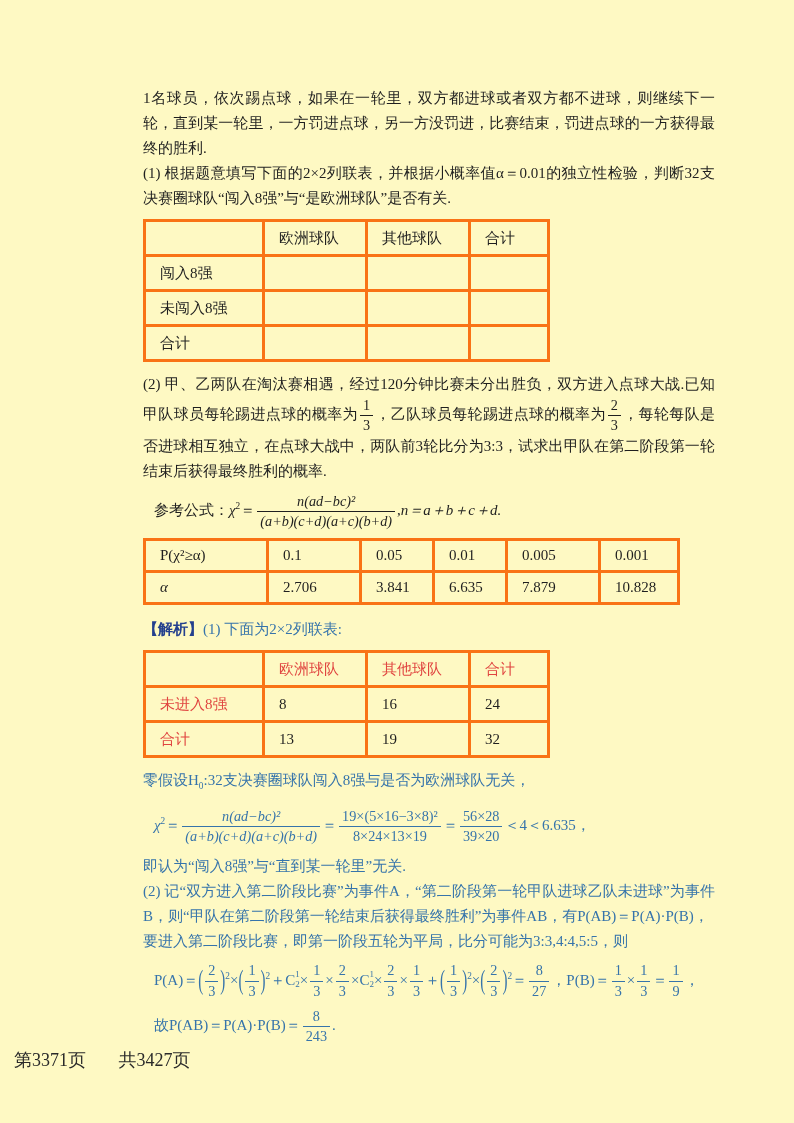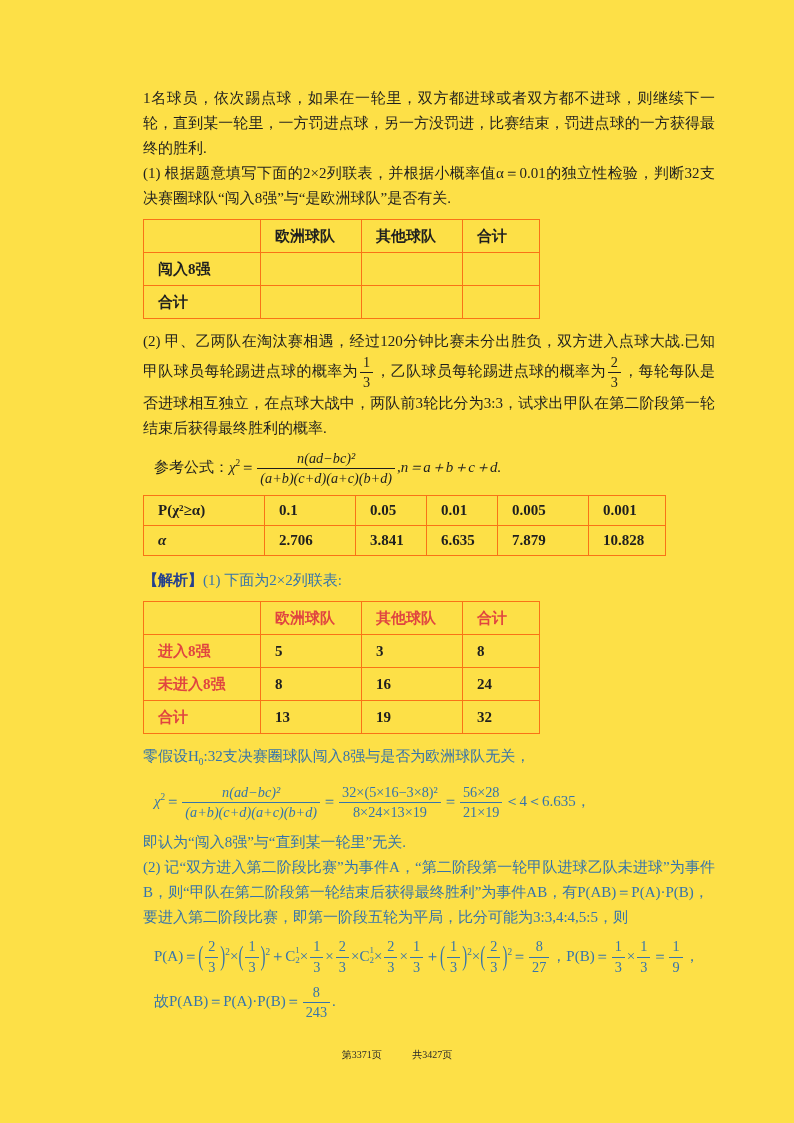--- a/index.html
+++ b/index.html
@@ -1,30 +1,30 @@
 <!DOCTYPE html>
 <html><head>
 <meta charset="utf-8">
 <style>
   html,body { margin:0; padding:0; }
   body {
     width:794px; height:1123px; background:#ffffff;
     font-family:"Liberation Serif","DejaVu Serif",serif;
     color:#1f1f1f; font-size:15px;
   }
-  .page { position:relative; width:794px; height:1123px; overflow:hidden; background:#fde047; }
+  .page { position:relative; width:794px; height:1123px; overflow:hidden; background:#fef9c3; }
   .content { position:absolute; left:143px; top:86px; width:572px; }
   .p { margin:0; line-height:25px; text-align:justify; }
   .sol { color:#3674ab; }
   .sol-head { color:#24408e; font-weight:bold; }
   .red { color:#e04540; }
 
   table { border-collapse:collapse; table-layout:fixed; }
-  td { border:1px solid #f97316; padding:4px 14px; line-height:21px; vertical-align:middle;
-       overflow:hidden;font-weight:bold; }
+  td { border:3px solid #f97316; padding:4px 14px; line-height:21px; vertical-align:middle;
+       overflow:hidden; }
   .tbl { margin:8px 0 10px 0; }
   .t13 td:nth-child(1){ width:88px;margin-top:10px; }
   .t13 td:nth-child(2){ width:72px; }
   .t13 td:nth-child(3){ width:72px; }
   .t13 td:nth-child(4){ width:48px; }
   .t13 td { height:24px; }
   .t2 td { word-break:break-all; }
   .t2 td:nth-child(1){ width:92px;margin-left:8px; }
   .t2 td:nth-child(2){ width:62px; }
   .t2 td:nth-child(3){ width:42px; }
@@ -38,22 +38,22 @@
           text-align:center; margin:0 2px; line-height:1.2; font-size:0.95em; }
   .frac .num { display:block; padding:0 3px 1px 3px; border-bottom:1px solid currentColor; }
   .frac .den { display:block; padding:1px 3px 0 3px; }
   sup { font-size:0.62em; }
   sub { font-size:0.62em; }
   .bigp { display:inline-block; transform:scaleY(1.8); transform-origin:center; }
   .ss { display:inline-flex; align-items:center; }
   .ss-st { display:inline-flex; flex-direction:column; font-size:0.6em; line-height:1.1; }
   .formula { margin:8px 11px; line-height:28px; }
 
-  .footer { position:absolute; top:1048px; left:0; width:794px; text-align:center;
-            font-size:10px; color:#2a2a2a; }
+  .footer { position:absolute; top:1048px; left:0; width:794px; 
+            font-size:18px; color:#2a2a2a; }
   .footer span { margin:0 14px; }
 </style>
 </head>
 <body>
 
 <div class="page">
   <div class="content">
 
     <p class="p">1名球员，依次踢点球，如果在一轮里，双方都进球或者双方都不进球，则继续下一轮，直到某一轮里，一方罚进点球，另一方没罚进，比赛结束，罚进点球的一方获得最终的胜利.</p>
     <p class="p">(1) 根据题意填写下面的2×2列联表，并根据小概率值α＝0.01的独立性检验，判断32支决赛圈球队“闯入8强”与“是欧洲球队”是否有关.</p>
@@ -61,20 +61,26 @@
     <table class="tbl t13">
       <tbody>
           <tr>
         <td></td>
         <td>欧洲球队</td>
         <td>其他球队</td>
         <td>合计</td>
       </tr>
       <tr>
         <td>闯入8强</td>
+        <td></td>
+        <td></td>
+        <td></td>
+      </tr>
+      <tr>
+        <td>未闯入8强</td>
         <td></td>
         <td></td>
         <td></td>
       </tr>
       <tr>
         <td>合计</td>
         <td></td>
         <td></td>
         <td></td>
       </tr>
@@ -118,50 +124,44 @@
 
     <table class="tbl t13 t3">
       <tbody>
           <tr>
         <td class="red"></td>
         <td class="red">欧洲球队</td>
         <td class="red">其他球队</td>
         <td class="red">合计</td>
       </tr>
       <tr>
-        <td class="red">进入8强</td>
-        <td>5</td>
-        <td>3</td>
-        <td>8</td>
-      </tr>
-      <tr>
         <td class="red">未进入8强</td>
         <td>8</td>
         <td>16</td>
         <td>24</td>
       </tr>
       <tr>
         <td class="red">合计</td>
         <td>13</td>
         <td>19</td>
         <td>32</td>
       </tr>
     </tbody>
       </table>
 
     <p class="p sol"><span>零假设H</span><sub>0</sub><span>:32支决赛圈球队闯入8强与是否为欧洲球队无关，</span></p>
     <p class="p sol formula"><span class="it">χ</span><sup>2</sup><span>＝</span><span class="frac it">
           <span class="num">n(ad−bc)²</span>
           <span class="den">(a+b)(c+d)(a+c)(b+d)</span>
         </span><span>＝</span><span class="frac">
-          <span class="num">32×(5×16−3×8)²</span>
+          <span class="num">19×(5×16−3×8)²</span>
           <span class="den">8×24×13×19</span>
         </span><span>＝</span><span class="frac">
           <span class="num">56×28</span>
-          <span class="den">21×19</span>
+          <span class="den">39×20</span>
         </span><span>＜4＜6.635，</span></p>
     <p class="p sol"><span>即认为“闯入8强”与“直到某一轮里”无关.</span></p>
     <p class="p sol"><span>(2) 记“双方进入第二阶段比赛”为事件A，“第二阶段第一轮甲队进球乙队未进球”为事件B，则“甲队在第二阶段第一轮结束后获得最终胜利”为事件AB，有P(AB)＝P(A)·P(B)，</span></p>
     <p class="p sol"><span>要进入第二阶段比赛，即第一阶段五轮为平局，比分可能为3:3,4:4,5:5，则</span></p>
     <p class="p sol formula"><span>P(A)＝</span><span class="bigp">(</span><span class="frac">
           <span class="num">2</span>
           <span class="den">3</span>
         </span><span class="bigp">)</span><sup>2</sup><span>×</span><span class="bigp">(</span><span class="frac">
           <span class="num">1</span>
           <span class="den">3</span>

